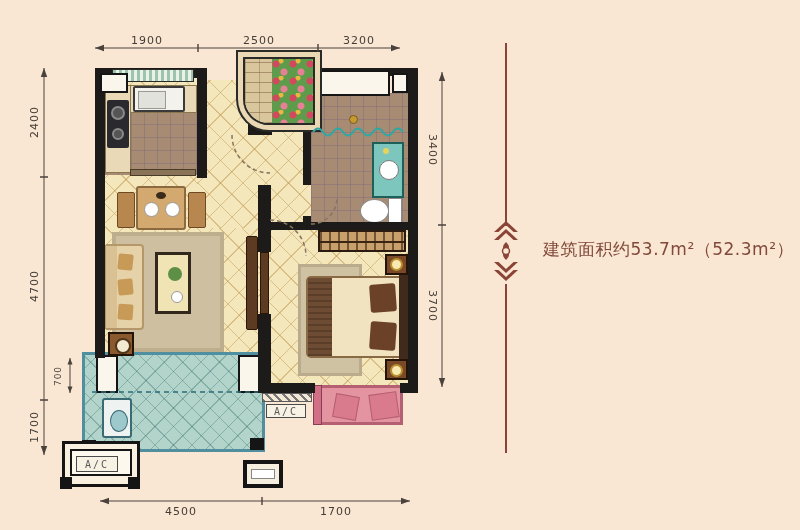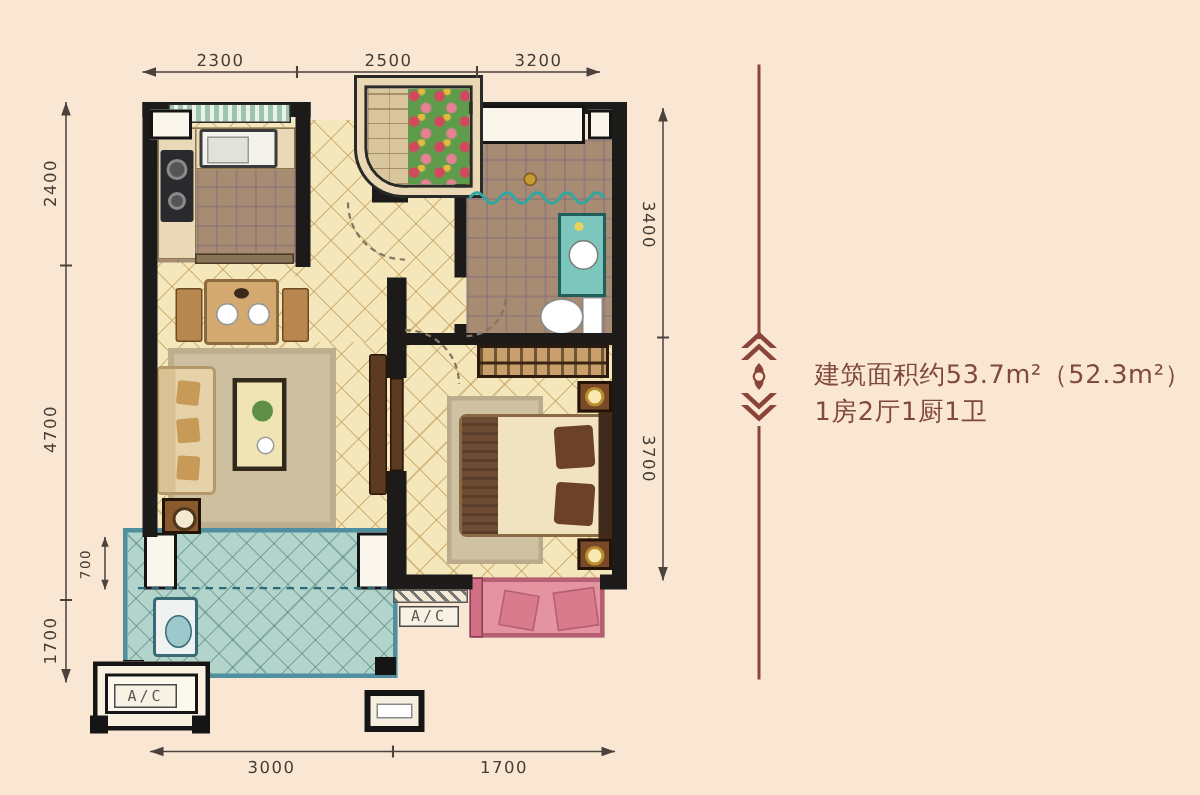--- a/index.html
+++ b/index.html
@@ -180,24 +180,24 @@
     </g>
     <g stroke="#86755f" stroke-width="1.5" fill="none" stroke-dasharray="4,3">
       <path d="M232,135 A38,38 0 0 0 270,173"></path>
       <path d="M311,224 A26,26 0 0 0 337,198"></path>
       <path d="M270,220 A36,36 0 0 1 306,256"></path>
     </g>
     <path d="M313,132 q5,-7 10,0 t10,0 t10,0 t10,0 t10,0 t10,0 t10,0 t10,0 t10,0" stroke="#2fa8a4" stroke-width="2" fill="none"></path>
     <path d="M92,392 H258" stroke="#2c6b7c" stroke-width="1.5" stroke-dasharray="5,4" fill="none"></path>
   </svg>
 
-  <span class="lbl clbl" style="left:147px;top:34px;">2300</span>
+  <span class="lbl clbl" style="left:147px;top:34px;">1900</span>
   <span class="lbl clbl" style="left:259px;top:34px;">2500</span>
   <span class="lbl clbl" style="left:359px;top:34px;">3200</span>
-  <span class="lbl clbl" style="left:181px;top:505px;">3000</span>
+  <span class="lbl clbl" style="left:181px;top:505px;">4500</span>
   <span class="lbl clbl" style="left:336px;top:505px;">1700</span>
   <span class="lbl vlbl" style="left:34px;top:122px;">2400</span>
   <span class="lbl vlbl" style="left:34px;top:286px;">4700</span>
   <span class="lbl vlbl" style="left:34px;top:427px;">1700</span>
   <span class="lbl vlbl" style="left:58px;top:376px;font-size:9px;">700</span>
   <span class="lbl vlblR" style="left:432px;top:150px;">3400</span>
   <span class="lbl vlblR" style="left:432px;top:306px;">3700</span>
 
   <div class="abs" style="left:505px;top:43px;width:1.5px;height:183px;background:#8a4438;"></div>
   <div class="abs" style="left:505px;top:284px;width:1.5px;height:169px;background:#8a4438;"></div>
@@ -206,15 +206,14 @@
       <path d="M15,1 L3,12 L7.5,12 L15,5 L22.5,12 L27,12 Z"></path>
       <path d="M15,9 L3,20 L7.5,20 L15,13 L22.5,20 L27,20 Z"></path>
       <path d="M15,22 C11,26 11,29 15,31.5 C19,29 19,26 15,22 Z"></path>
       <path d="M15,40 C11,36 11,33 15,30.5 C19,33 19,36 15,40 Z"></path>
       <path d="M15,61 L3,50 L7.5,50 L15,57 L22.5,50 L27,50 Z"></path>
       <path d="M15,53 L3,42 L7.5,42 L15,49 L22.5,42 L27,42 Z"></path>
     </g>
     <circle cx="15" cy="31" r="3.5" fill="#fae7d3" stroke="#8a4438" stroke-width="1.5"></circle>
   </svg>
   <div class="bodytext" style="top:238px;">建筑面积约53.7m²（52.3m²）</div>
-  <div class="bodytext" style="top:263px;">1房2厅1厨1卫</div>
 
 </div>
 
 </body></html>

